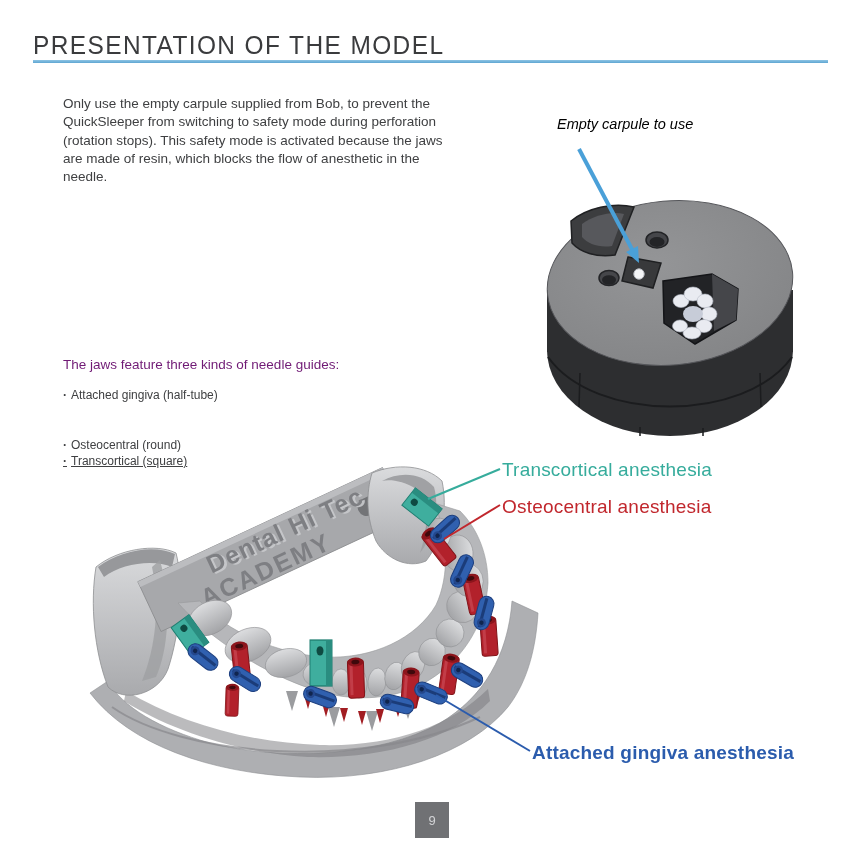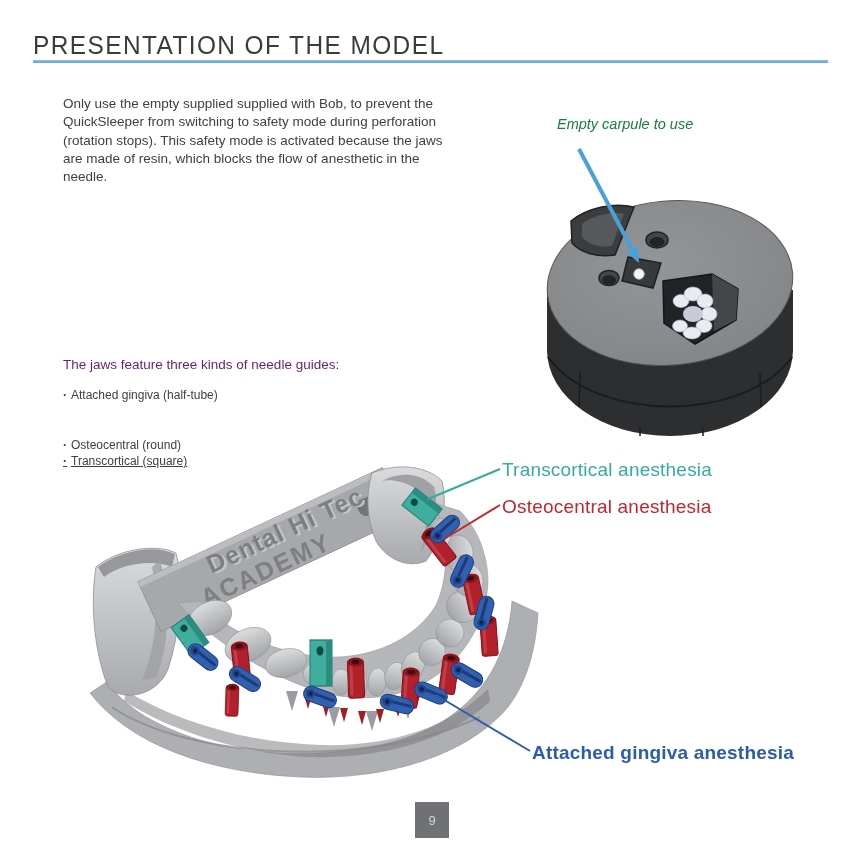--- a/index.html
+++ b/index.html
@@ -3,42 +3,42 @@
 <meta charset="utf-8">
 <style>
   html,body{margin:0;padding:0;background:#ffffff;}
   .page{position:relative;width:855px;height:843px;background:#ffffff;margin:0 auto;
         font-family:"Liberation Sans",sans-serif;color:#3f4042;overflow:hidden;}
   .abs{position:absolute;}
   .title{left:33px;top:30px;font-size:26px;font-weight:300;letter-spacing:1.5px;color:#3a3b3d;
          transform:scaleX(.94);transform-origin:left top;white-space:nowrap;}
   .rule{left:33px;top:60px;width:795px;height:3px;background:linear-gradient(#8ec4e4,#5ea6d2);}
   .para{left:63px;top:95px;width:398px;font-size:13.5px;line-height:1.36;color:#3f4042;}
-  .caption{left:557px;top:116px;font-size:14.5px;font-style:italic;color:#15803d;white-space:nowrap;}
+  .caption{left:557px;top:116px;font-size:14.5px;font-style:italic;color:#000000;white-space:nowrap;}
   .guides-heading{left:63px;top:357px;font-size:13.5px;color:#701a75;}
   .bullet-item{left:63px;font-size:12px;color:#3f4042;white-space:nowrap;}
   .bullet-item .dot{font-weight:700;margin-right:4px;}
   .bi-0{top:388px;} .bi-1{top:417px;margin-top:21px;} .bi-2{top:454px;text-decoration:underline;}
   .fig{pointer-events:none;}
   .lbl{position:absolute;font-size:19px;letter-spacing:.2px;white-space:nowrap;}
   .lbl-transcortical{left:502px;top:459px;}
   .lbl-osteocentral{left:502px;top:496px;}
   .lbl-gingiva{left:532px;top:742px;}
   .page-num{left:415px;top:802px;width:34px;height:36px;background:#707174;color:#d3d4d6;
             font-size:13px;display:flex;align-items:center;justify-content:center;}
 </style>
 </head>
 <body>
 
 <div class="page">
 
   <div class="abs title">PRESENTATION OF THE MODEL</div>
   <div class="abs rule"></div>
 
-  <div class="abs para">Only use the empty supplied supplied with Bob, to prevent the QuickSleeper from switching to safety mode during perforation (rotation stops). This safety mode is activated because the jaws are made of resin, which blocks the flow of anesthetic in the needle.</div>
+  <div class="abs para">Only use the empty carpule supplied from Bob, to prevent the QuickSleeper from switching to safety mode during perforation (rotation stops). This safety mode is activated because the jaws are made of resin, which blocks the flow of anesthetic in the needle.</div>
 
   <svg class="abs fig" style="left:535px;top:105px;" width="270" height="345" viewBox="0 0 270 345">
     <defs>
       <radialGradient id="topFace" cx="45%" cy="38%" r="75%">
         <stop offset="0" stop-color="#949597"></stop>
           <stop offset="1" stop-color="#828385"></stop>
       </radialGradient>
     </defs>
 
     <g>

